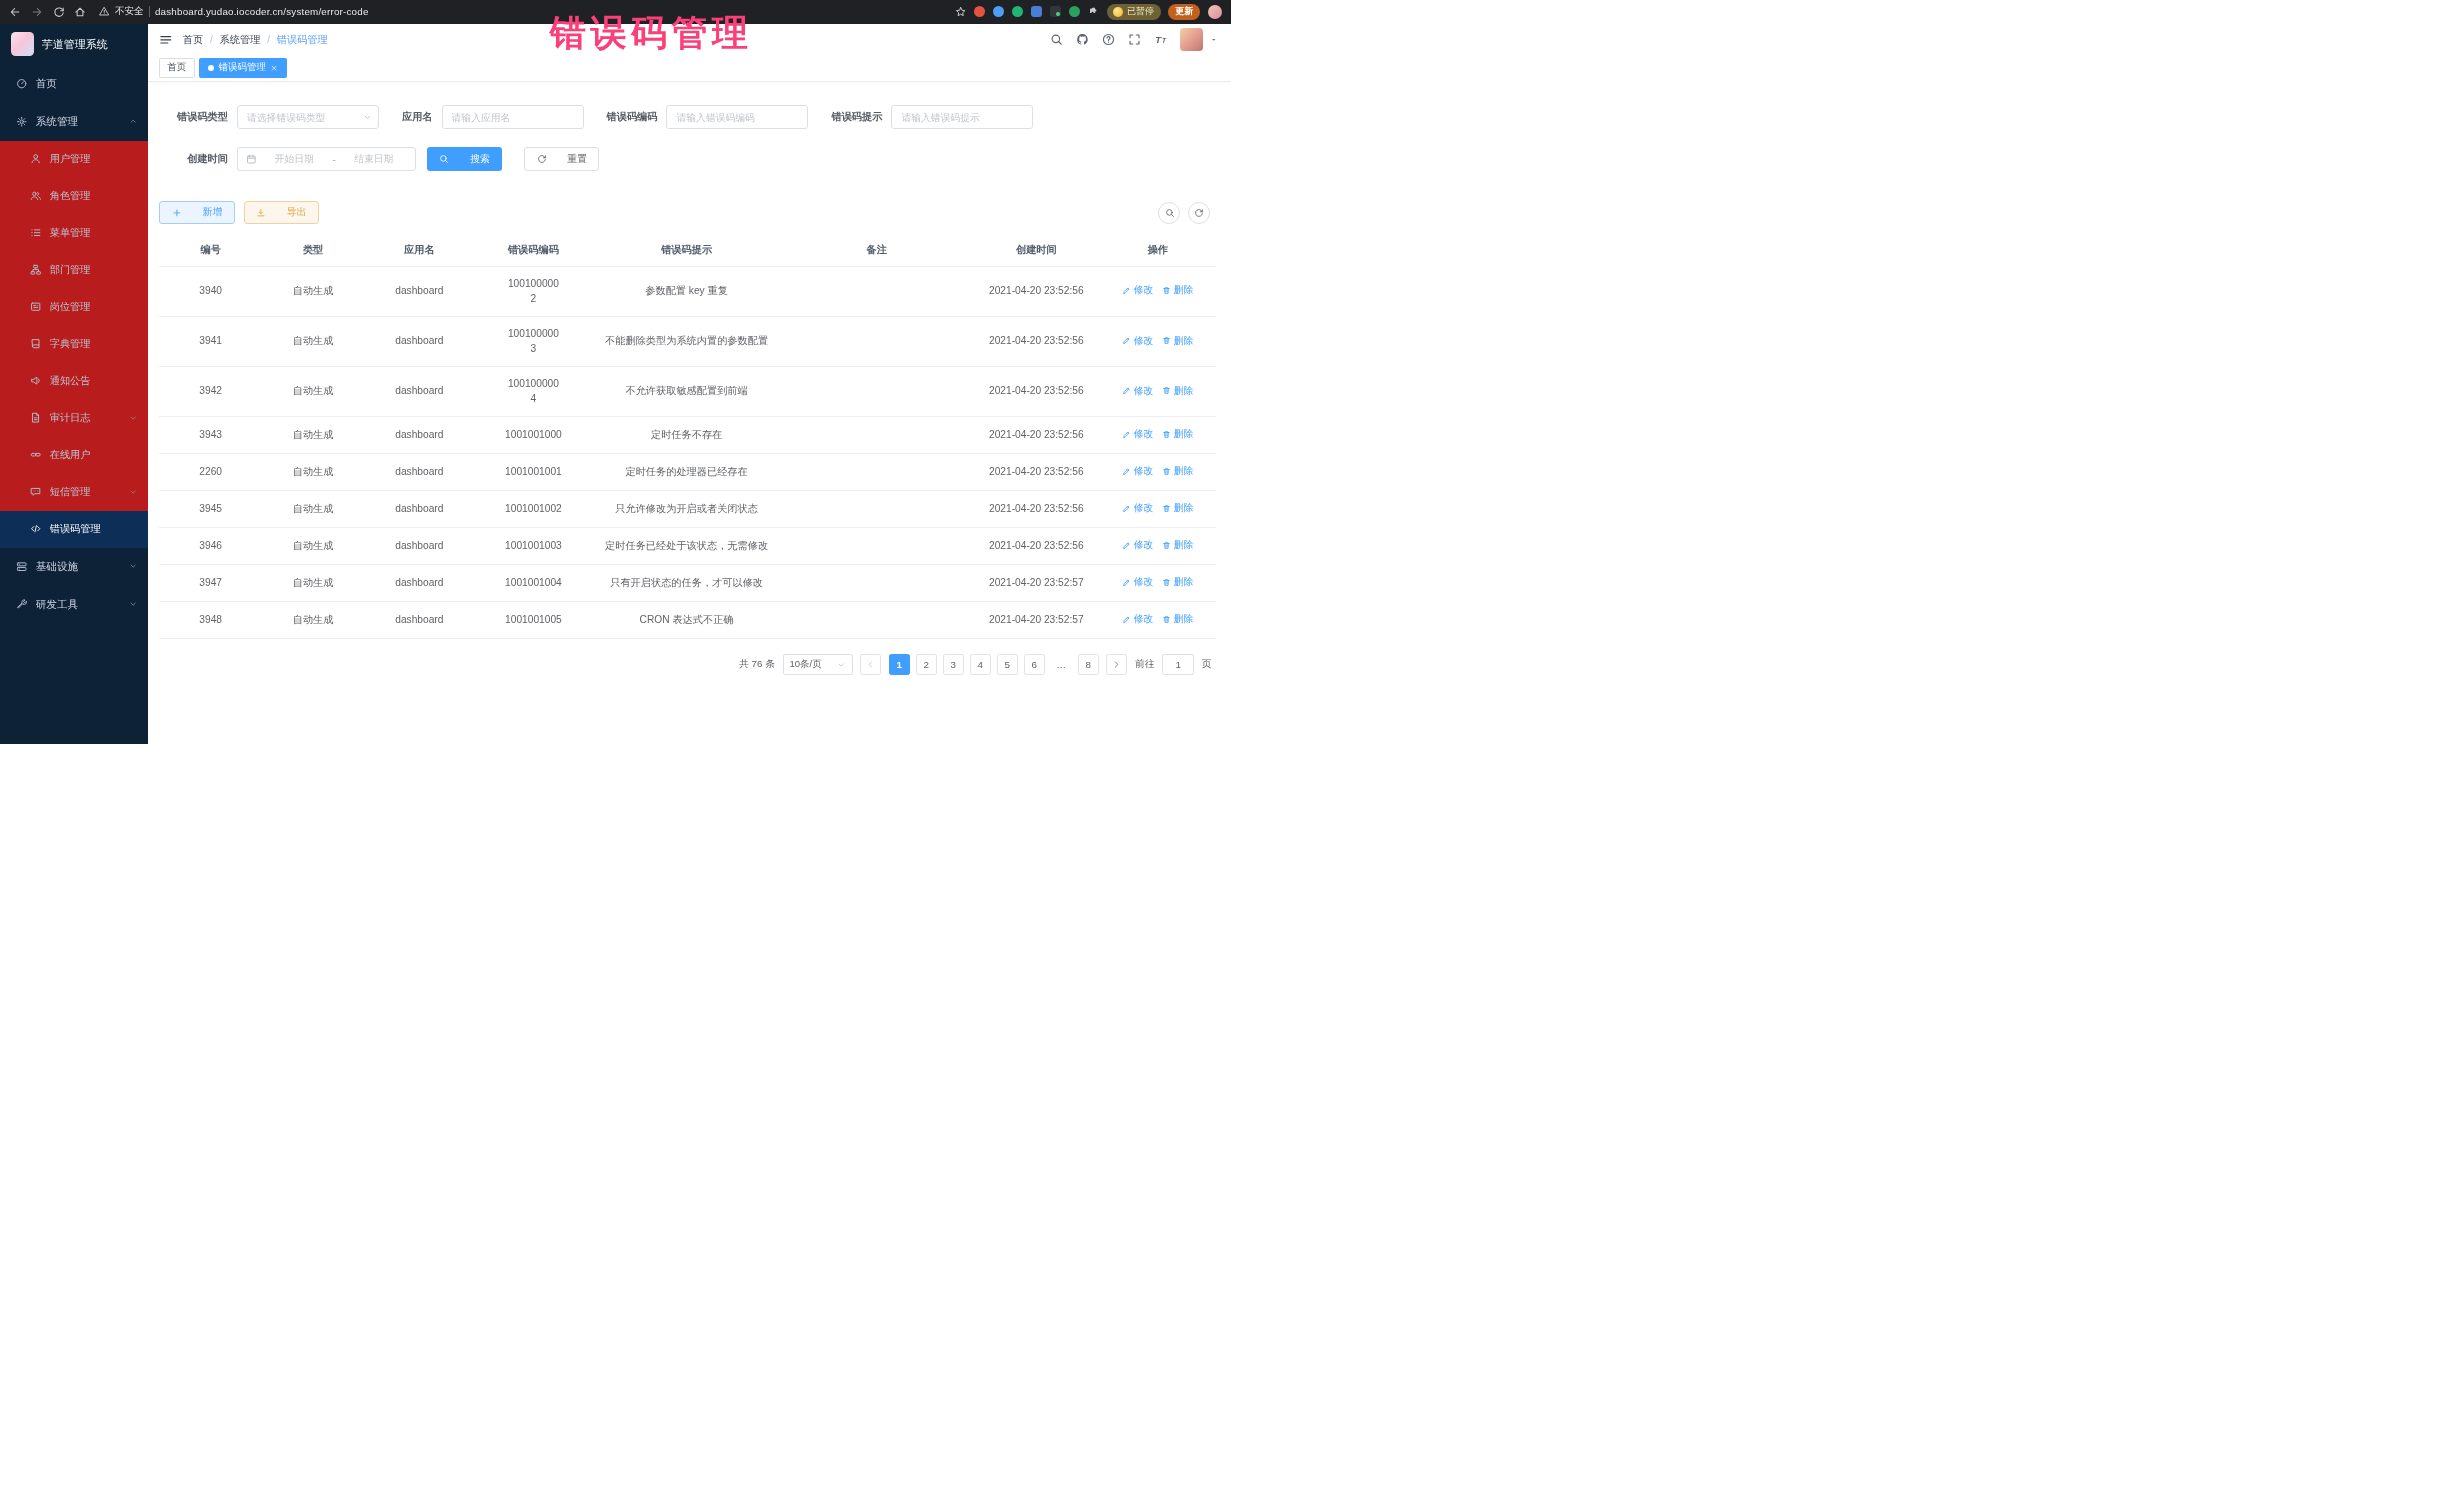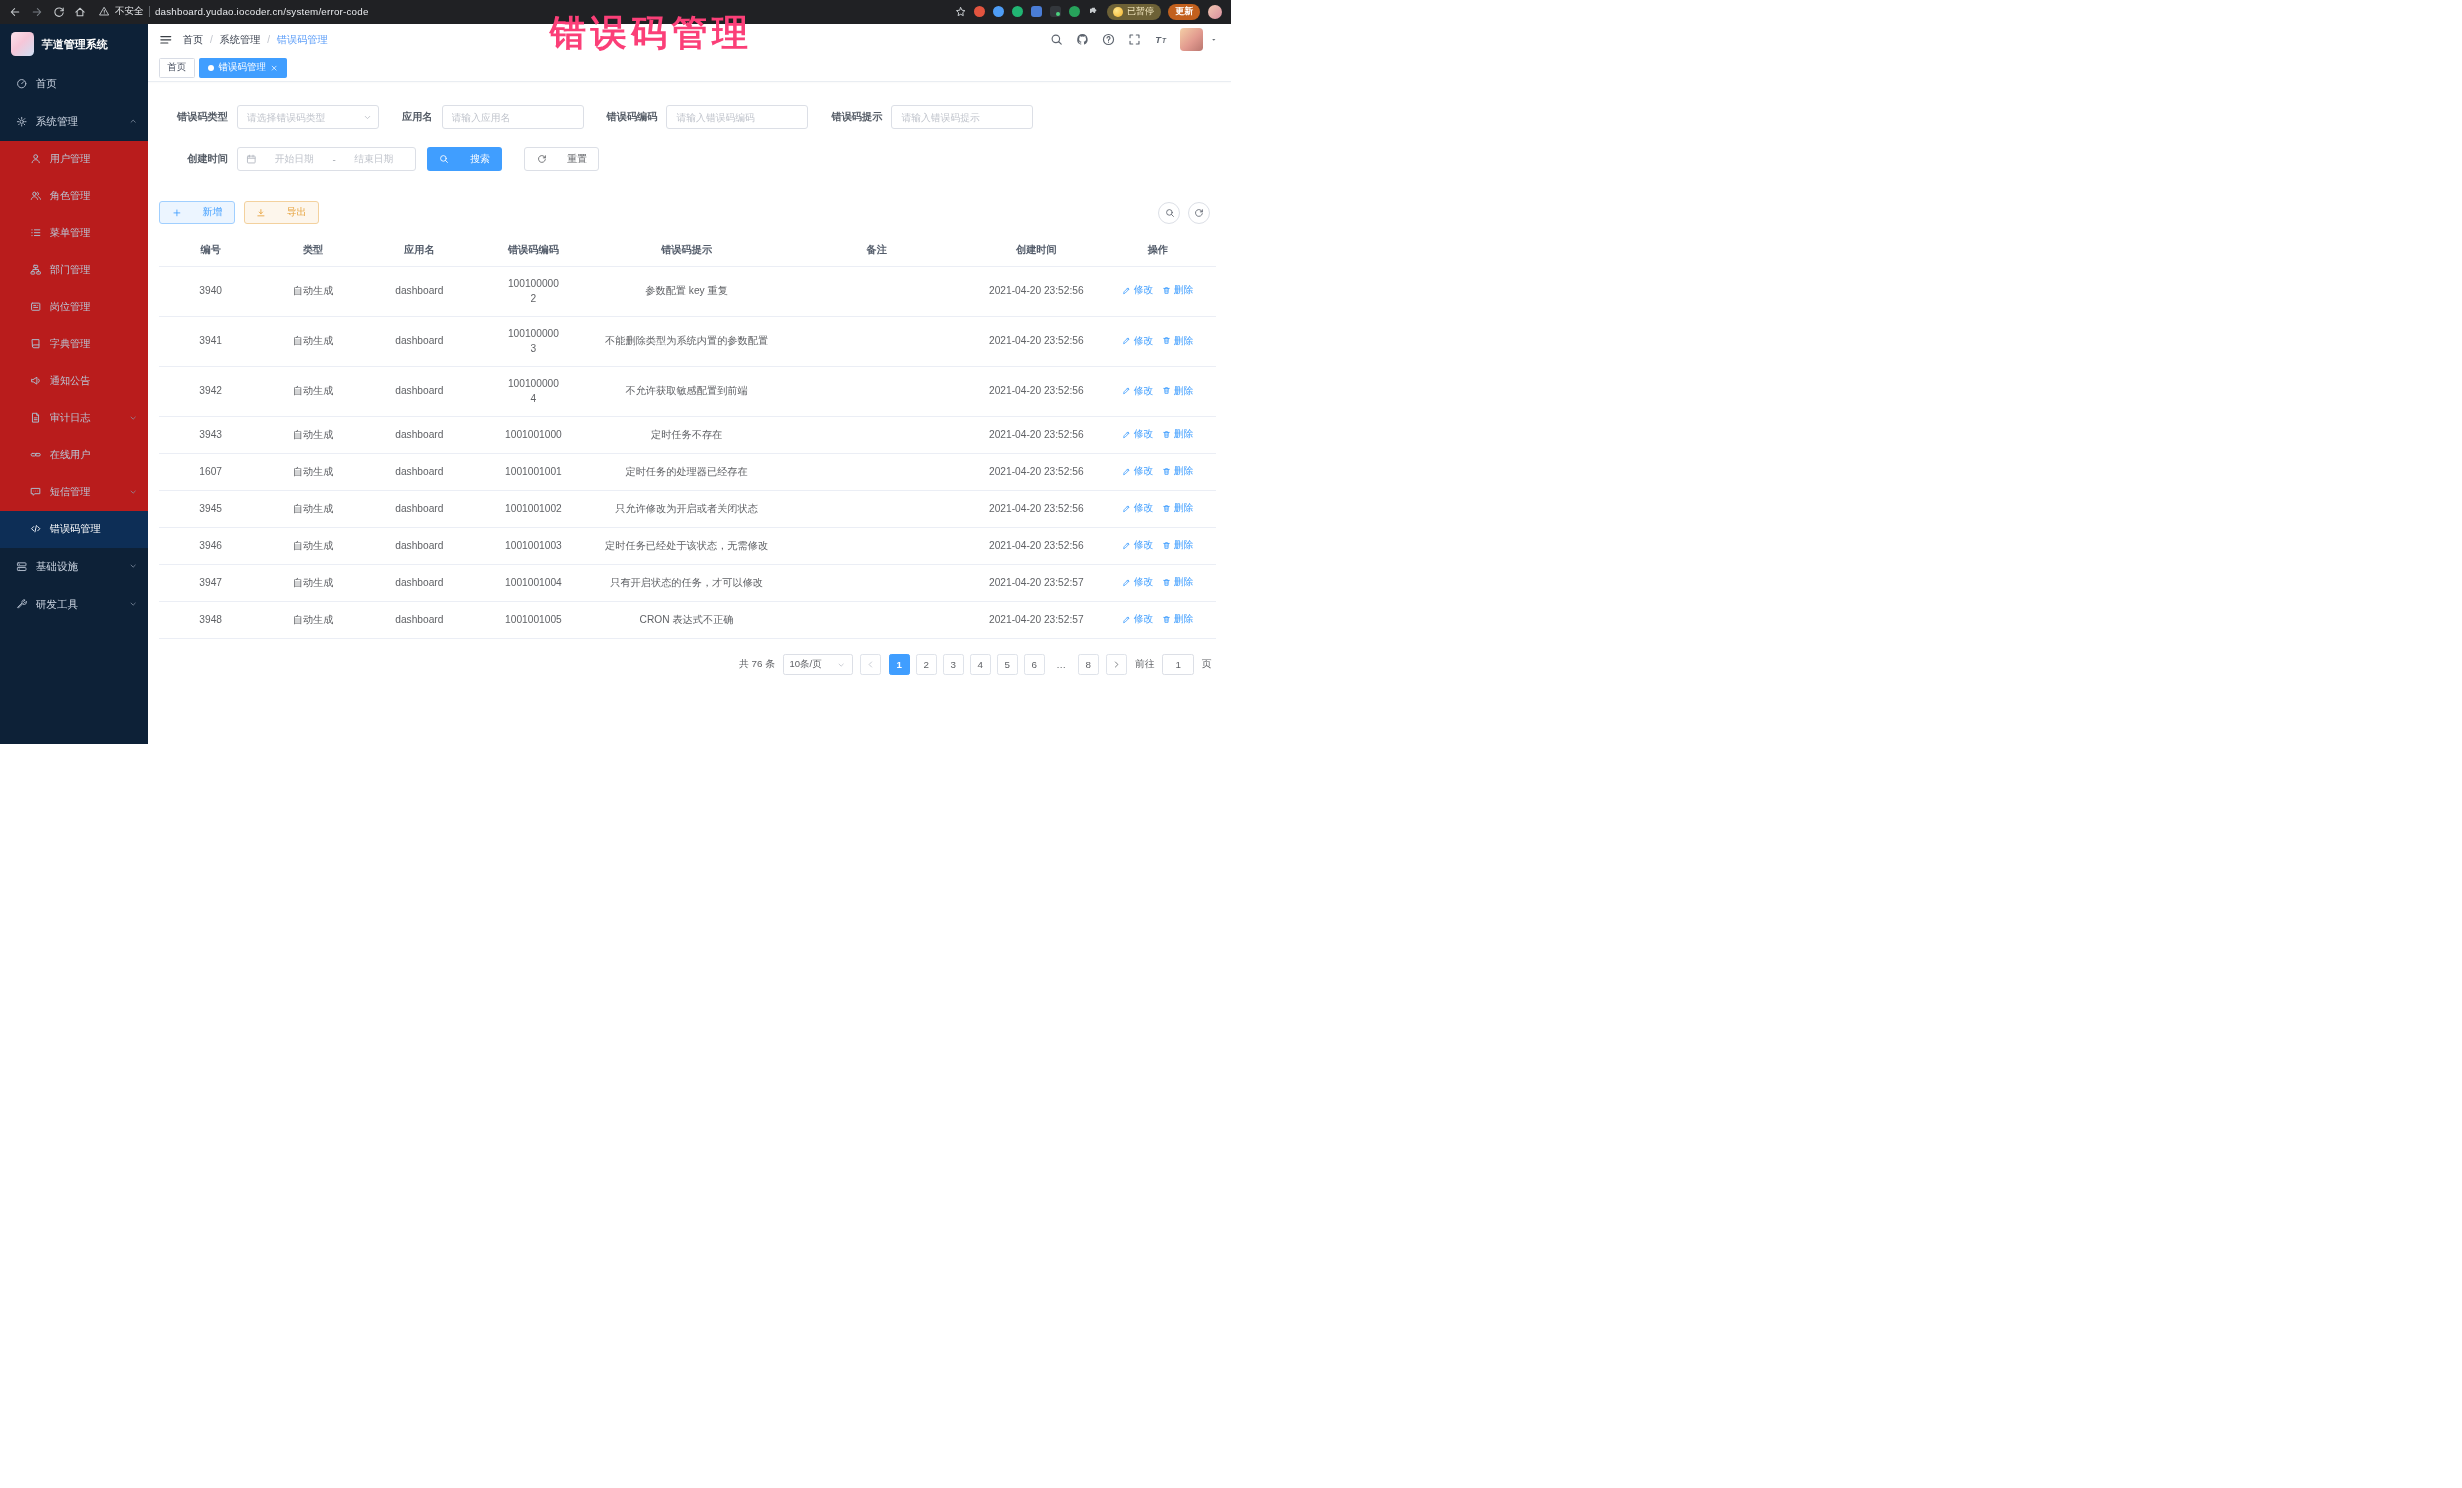--- a/index.html
+++ b/index.html
@@ -29,21 +29,21 @@
 .pill{height:16px;border-radius:8.3px;display:inline-flex;align-items:center;gap:3.8px;padding:0 6.8px;font-size:9px;cursor:pointer;border:none}
 .pill-paused{background:#6d6136;color:#f7ecc4}
 .emoji{width:9.8px;height:9.8px;border-radius:50%;background:radial-gradient(circle at 35% 35%,#ffe58a,#f2b32c)}
 .pill-update{background:#c2601d;color:#fff;font-weight:700}
 .chrome-avatar{width:14.4px;height:14.4px;border-radius:50%;background:linear-gradient(135deg,#f2c7b0,#d98fa0);cursor:pointer}
 
 
 .sidebar{position:absolute;top:23.5px;left:0;bottom:0;width:148px;background:#0d2137;overflow:hidden}
 .logo-row{height:41px;display:flex;align-items:center;gap:7.6px;padding-left:10.6px;cursor:pointer}
 .logo{width:23.5px;height:23.5px;border-radius:4.5px;background:linear-gradient(135deg,#fbe3ec 0%,#f6c6d8 45%,#cfe0f4 100%);flex:none}
-.logo-title{color:#fff;font-size:11px;font-weight:700;white-space:nowrap}
+.logo-title{color:#fff;font-size:11px;font-weight:400;white-space:nowrap}
 .menu-item{height:38px;display:flex;align-items:center;gap:8.3px;padding:0 10.6px 0 16px;color:#cdd6e3;font-size:10.6px;cursor:pointer;white-space:nowrap}
 .menu-item .ic{width:11.4px;height:11.4px;color:#aeb9c9}
 .menu-item .chev{width:8.3px;height:8.3px;margin-left:auto;color:#8b99ab}
 .submenu{background:#b91c1c}
 .submenu .menu-item{height:37px;padding-left:30px;font-size:10.2px;color:#bac5d4}
 .submenu .menu-item.active{background:#0d2e56;color:#fff}
 .submenu .menu-item.active .ic{color:#e9eff7}
 
 
 .topbar{position:absolute;left:148px;top:23.5px;right:0;height:32px;background:#fff;display:flex;align-items:center;padding:0 13.6px 0 10.6px}
@@ -519,21 +519,21 @@
           <td></td>
           <td>2021-04-20 23:52:56</td>
           <td><a class="op"><i class="ic opic"><svg viewBox="0 0 16 16">
                   <path d="m3 13 .7-2.8 6.8-6.8 2.1 2.1-6.8 6.8z"></path>
                   <path d="m9.3 4.6 2.1 2.1"></path>
                 </svg></i>修改</a><a class="op"><i class="ic opic"><svg viewBox="0 0 16 16">
                   <path d="M3 4.3h10M6.3 4.3V2.9h3.4v1.4M4.6 4.3l.6 8.8h5.6l.6-8.8M6.8 6.6v4.2M9.2 6.6v4.2"></path>
                 </svg></i>删除</a></td>
         </tr>
         <tr>
-          <td>1607</td>
+          <td>2260</td>
           <td>自动生成</td>
           <td>dashboard</td>
           <td class="code-cell">1001001001</td>
           <td>定时任务的处理器已经存在</td>
           <td></td>
           <td>2021-04-20 23:52:56</td>
           <td><a class="op"><i class="ic opic"><svg viewBox="0 0 16 16">
                   <path d="m3 13 .7-2.8 6.8-6.8 2.1 2.1-6.8 6.8z"></path>
                   <path d="m9.3 4.6 2.1 2.1"></path>
                 </svg></i>修改</a><a class="op"><i class="ic opic"><svg viewBox="0 0 16 16">

